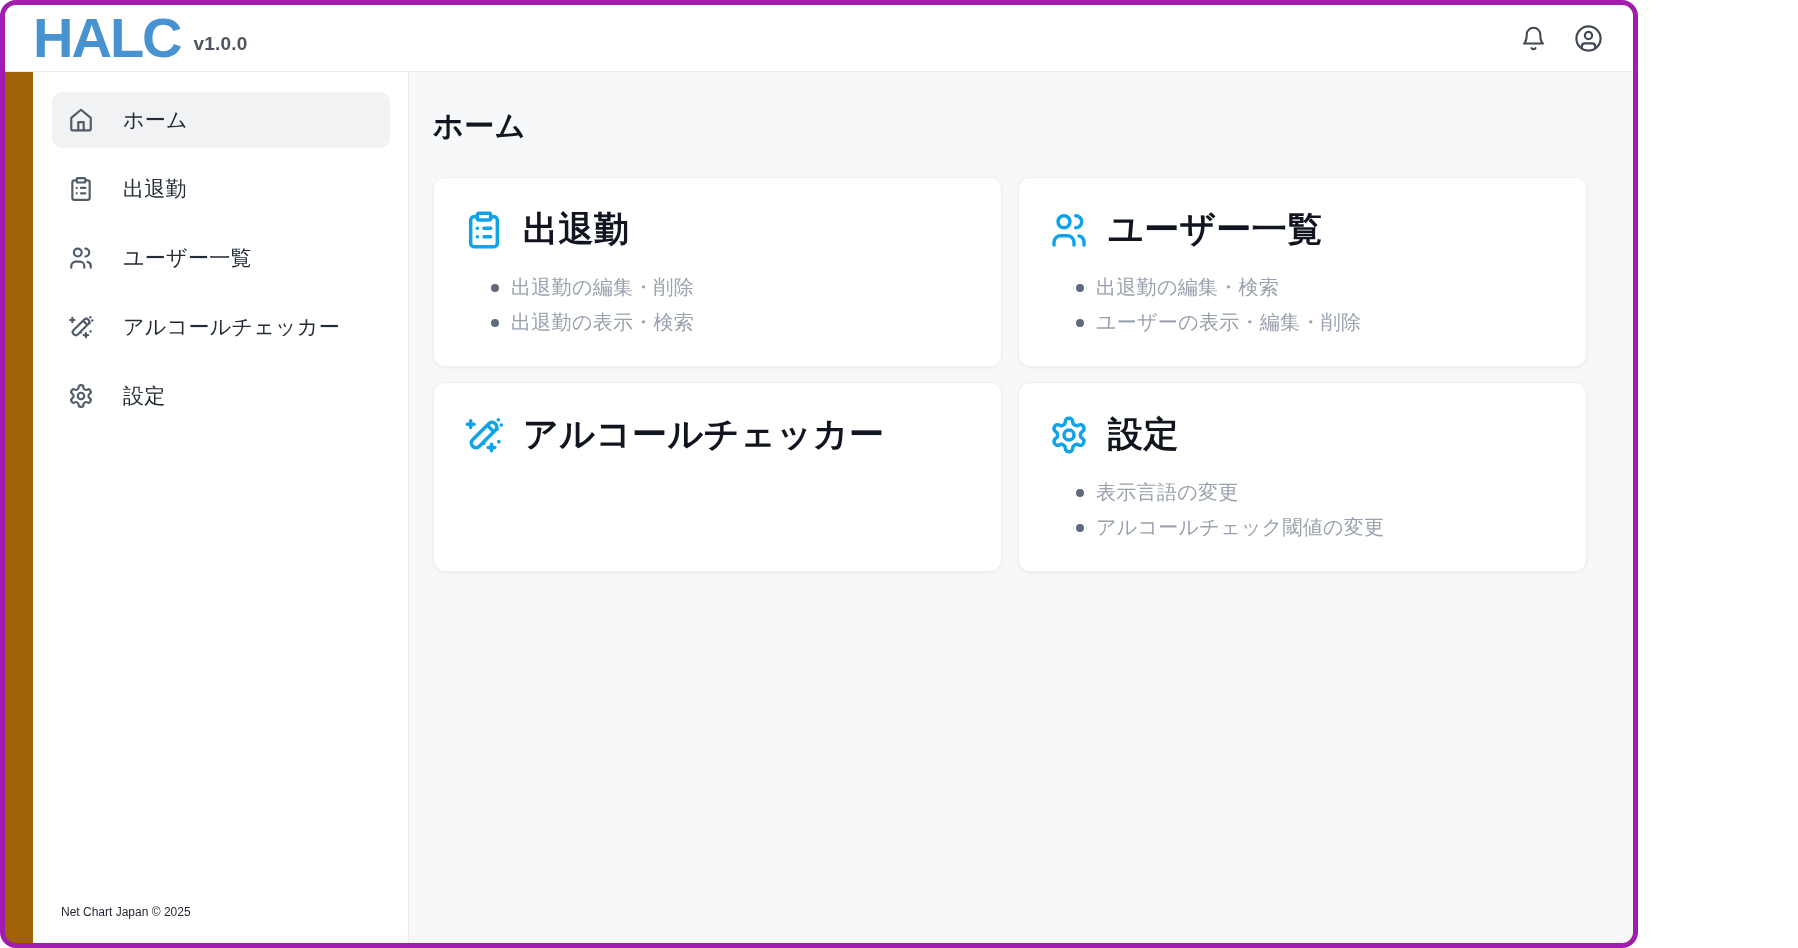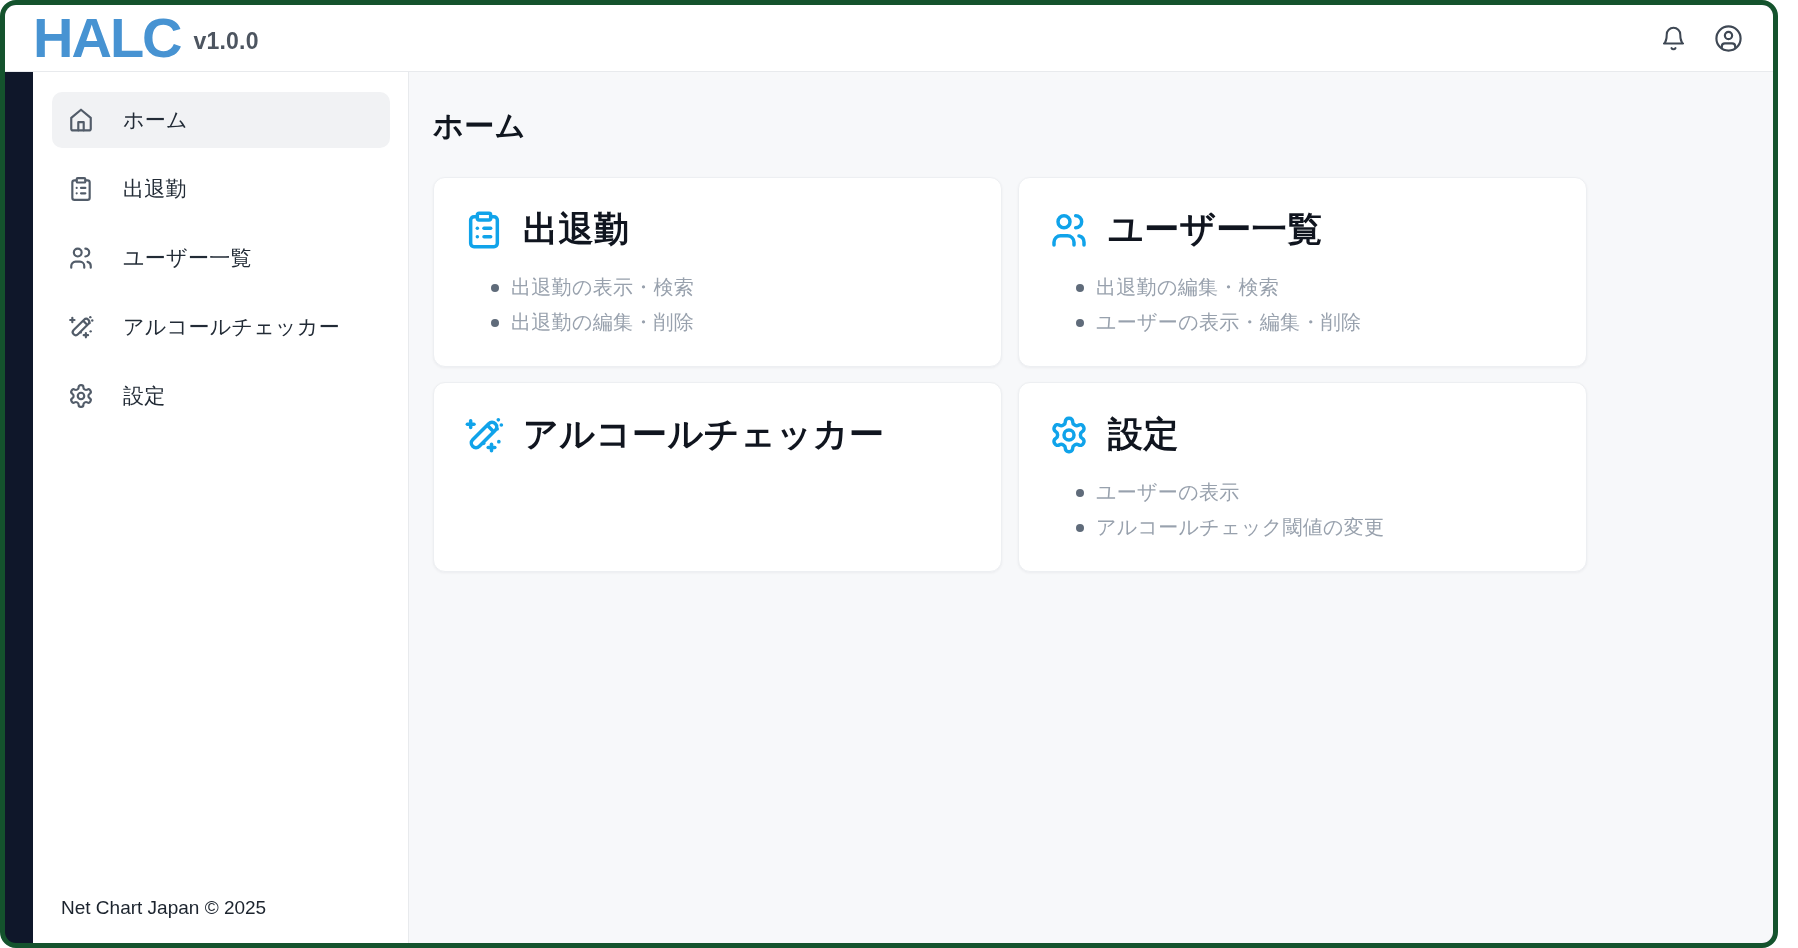--- a/index.html
+++ b/index.html
@@ -1,38 +1,38 @@
 <!DOCTYPE html>
 <html lang="ja"><head>
 <meta charset="utf-8">
 <style>
   * { margin:0; padding:0; box-sizing:border-box; }
   html,body { background:#ffffff; font-family:"Liberation Sans", sans-serif; }
 
   .frame{
-    width:1778px; height:948px;
-    border:5px solid #14532d; border-radius:16px;
-    overflow:hidden; background:#0f172a;
+    width:1638px; height:948px;
+    border:5px solid #a21caf; border-radius:16px;
+    overflow:hidden; background:#a16207;
     display:flex; flex-direction:column;
   }
 
   
   .header{
     height:67px; flex:0 0 67px; background:#ffffff;
     border-bottom:1px solid #e8eaed;
     display:flex; align-items:center; justify-content:space-between;
     padding:0 30px 0 28px;
   }
   .logo-group{ display:flex; align-items:flex-end; }
   .logo{
     color:#4793d2; font-size:56px; font-weight:700;
     letter-spacing:-2px; line-height:.92;
   }
   .version{
-    color:#4d5560; font-size:23px; font-weight:600;
+    color:#4d5560; font-size:19px; font-weight:600;
     margin:0 0 9px 13px; letter-spacing:.2px;
   }
   .header-actions{ display:flex; align-items:center; gap:27px; color:#3f4854; }
   .icon-btn{ background:none; border:none; cursor:pointer; color:#3f4854; display:flex; align-items:center; }
   .icon-btn svg{ display:block; }
 
   
   .body{ flex:1; display:flex; min-height:0;margin-left:28px; }
 
   aside.sidebar{
@@ -45,21 +45,21 @@
   .nav-item{
     height:56px; border-radius:10px;
     display:flex; align-items:center; gap:29px;
     padding:0 16px; cursor:pointer; background:transparent;
     border:none; width:100%; text-align:left;
   }
   .nav-item.active{ background:#f1f2f4; }
   .nav-item .nav-icon{ color:#525c69; display:flex; align-items:center; }
   .nav-item .nav-label{ color:#222b36; font-size:21px; font-weight:500; letter-spacing:.3px; }
   .sidebar-footer{
-    margin-top:auto; color:#1c242e; font-size:19px; padding:8px 10px 10px 9px;
+    margin-top:auto; color:#1c242e; font-size:12px; padding:8px 10px 10px 9px;
   }
 
   main.main{
     flex:1; background:#f7f8fa; min-width:0;
     padding:34px 30px 0 24px; overflow:hidden;
   }
   .page-title{ color:#10161f; font-size:30px; font-weight:700; letter-spacing:.5px; }
 
   .cards{
     margin-top:30px; width:1154px;
@@ -200,22 +200,22 @@
                 <path d="M16 4h2a2 2 0 0 1 2 2v14a2 2 0 0 1-2 2H6a2 2 0 0 1-2-2V6a2 2 0 0 1 2-2h2"></path>
                 <path d="M12 11h4"></path>
                   <path d="M12 16h4"></path>
                 <path d="M8 11h.01"></path>
                   <path d="M8 16h.01"></path>
               </svg>
             </span>
             <span class="card-title">出退勤</span>
           </div>
           <ul>
+            <li>出退勤の編集・削除</li>
             <li>出退勤の表示・検索</li>
-            <li>出退勤の編集・削除</li>
           </ul>
         </div>
 
         <div class="card">
           <div class="card-head">
             <span class="card-icon">
               <svg width="40" height="40" viewBox="0 0 24 24" fill="none" stroke="currentColor" stroke-width="2.1" stroke-linecap="round" stroke-linejoin="round">
                 <circle cx="9" cy="7" r="3.6"></circle>
                 <path d="M3 21v-1.6a4 4 0 0 1 4-4h4a4 4 0 0 1 4 4V21"></path>
                 <path d="M16 3.4a3.6 3.6 0 0 1 0 7.2"></path>
@@ -255,21 +255,21 @@
           <div class="card-head">
             <span class="card-icon">
               <svg width="40" height="40" viewBox="0 0 24 24" fill="none" stroke="currentColor" stroke-width="2.1" stroke-linecap="round" stroke-linejoin="round">
                 <path d="M12.22 2h-.44a2 2 0 0 0-2 2v.18a2 2 0 0 1-1 1.73l-.43.25a2 2 0 0 1-2 0l-.15-.08a2 2 0 0 0-2.73.73l-.22.38a2 2 0 0 0 .73 2.73l.15.1a2 2 0 0 1 1 1.72v.51a2 2 0 0 1-1 1.74l-.15.09a2 2 0 0 0-.73 2.73l.22.38a2 2 0 0 0 2.73.73l.15-.08a2 2 0 0 1 2 0l.43.25a2 2 0 0 1 1 1.73V20a2 2 0 0 0 2 2h.44a2 2 0 0 0 2-2v-.18a2 2 0 0 1 1-1.73l.43-.25a2 2 0 0 1 2 0l.15.08a2 2 0 0 0 2.73-.73l.22-.39a2 2 0 0 0-.73-2.73l-.15-.08a2 2 0 0 1-1-1.74v-.5a2 2 0 0 1 1-1.74l.15-.09a2 2 0 0 0 .73-2.73l-.22-.38a2 2 0 0 0-2.73-.73l-.15.08a2 2 0 0 1-2 0l-.43-.25a2 2 0 0 1-1-1.73V4a2 2 0 0 0-2-2z"></path>
                 <circle cx="12" cy="12" r="3"></circle>
               </svg>
             </span>
             <span class="card-title">設定</span>
           </div>
           <ul>
-            <li>ユーザーの表示</li>
+            <li>表示言語の変更</li>
             <li>アルコールチェック閾値の変更</li>
           </ul>
         </div>
 
       </div>
     </main>
   </div>
 </div>
 
 </body></html>

